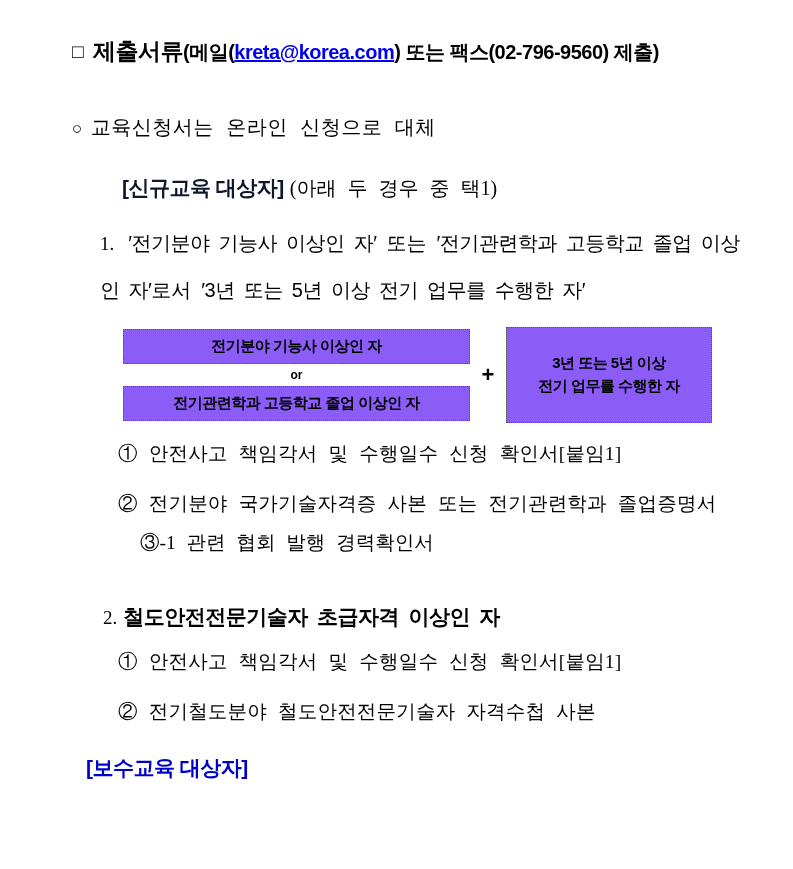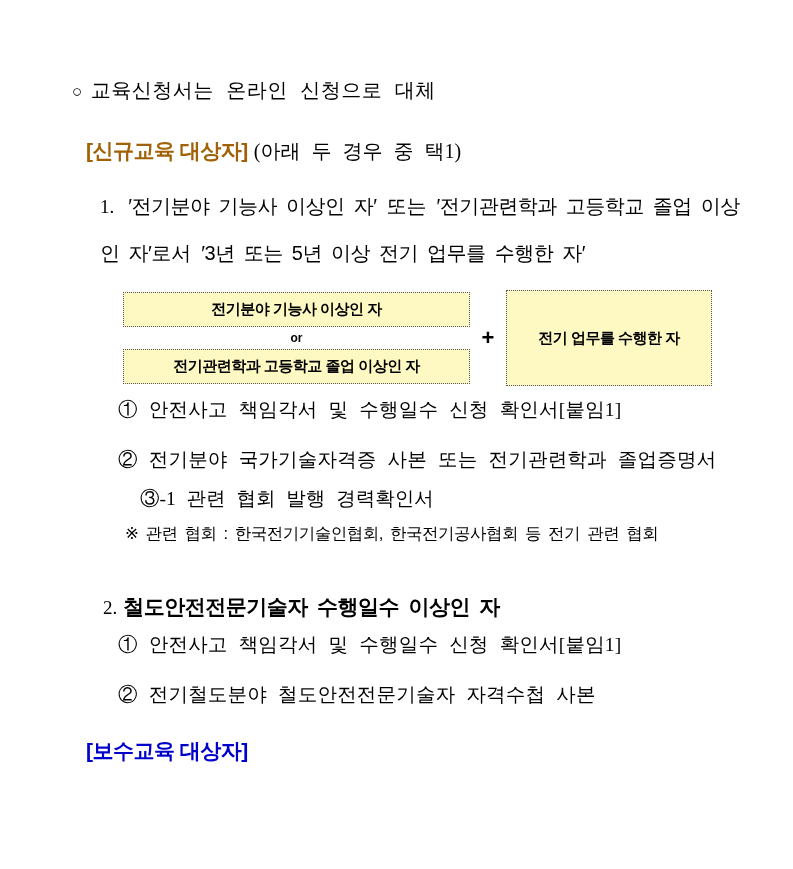--- a/index.html
+++ b/index.html
@@ -31,21 +31,21 @@
   }
   .note-line .bullet { font-size: 17px; margin-right: 8px; }
 
   
   .section-title {
     margin-top: 33px; margin-left: 14px;
     font-size: 21px;
   }
   .section-title .blue {
     font-family: "Liberation Sans", "DejaVu Sans", sans-serif;
-    font-weight: bold; color: #a16207; letter-spacing: -0.5px;
+    font-weight: bold; color: #0f172a; letter-spacing: -0.5px; margin-left: 36px;
   }
   .section-title .rest { font-size: 20px; word-spacing: 6px; margin-left: 6px; }
 
   
   .case1 {
     margin-top: 18px; margin-left: 28px; width: 648px;
     font-size: 20px; line-height: 46px; word-spacing: 5px;
     text-indent: 0;
   }
   .case1 .num { font-size: 19px; margin-right: 4px; }
@@ -57,21 +57,21 @@
   
   .diagram {
     margin-top: 14px; margin-left: 51px;
     display: flex; align-items: center; width: 590px;
   }
   .diagram .left-col { width: 347px; display: flex; flex-direction: column; align-items: stretch; }
   .dotted-box {
     border: 1.5px dotted #555;
     font-family: "Liberation Sans", "DejaVu Sans", sans-serif;
     font-weight: bold; font-size: 15px; letter-spacing: -0.5px;
-    text-align: center; padding: 7px 4px; background: #fef9c3;
+    text-align: center; padding: 7px 4px; background: #8b5cf6;
   }
   .or-label {
     font-family: "Liberation Sans", "DejaVu Sans", sans-serif;
     font-weight: bold; font-size: 12px; text-align: center; padding: 4px 0;
   }
   .plus-label {
     font-family: "Liberation Sans", "DejaVu Sans", sans-serif;
     font-weight: bold; font-size: 22px;
     width: 36px; text-align: center; flex: 0 0 36px;
   }
@@ -82,21 +82,21 @@
   .right-box .dotted-box {
     height: 100%;
     display: flex; flex-direction: column; justify-content: center; gap: 4px;
   }
 
   
   .doc-line {
     font-size: 19.5px; word-spacing: 6px; letter-spacing: 0.2px;
     margin-left: 46px; margin-top: 26px; line-height: 24px;
   }
-  .doc-line.first { margin-top: 12px; }
+  .doc-line.first { margin-top: 19px; }
   .sub-doc-line {
     font-size: 19.5px; word-spacing: 6px;
     margin-left: 68px; margin-top: 15px; line-height: 24px;
   }
   .assoc-note {
     font-family: "Liberation Sans", "DejaVu Sans", sans-serif;
     font-size: 16.5px; letter-spacing: -0.5px; word-spacing: 3px;
     margin-left: 53px; margin-top: 12px;
   }
 
@@ -113,20 +113,23 @@
     margin-top: 30px; margin-left: 14px;
     font-family: "Liberation Sans", "DejaVu Sans", sans-serif;
     font-weight: bold; font-size: 21px; color: #0000cc; letter-spacing: -0.5px;
   }
 </style>
 </head>
 <body>
 
 <div class="page">
 
+  <div class="header-line">
+    <span class="checkbox">□</span><span class="title-main">제출서류</span><span>(메일(</span><a class="email-link">kreta@korea.com</a><span>) 또는 팩스(02-796-9560) 제출)</span>
+  </div>
 
   <div class="note-line">
     <span class="bullet">○</span><span>교육신청서는 온라인 신청으로 대체</span>
   </div>
 
   <div class="section-title">
     <span class="blue">[신규교육 대상자]</span><span class="rest">(아래 두 경우 중 택1)</span>
   </div>
 
   <div class="case1">
@@ -136,34 +139,34 @@
 
   <div class="diagram">
     <div class="left-col">
       <div class="dotted-box">전기분야 기능사 이상인 자</div>
       <div class="or-label">or</div>
       <div class="dotted-box">전기관련학과 고등학교 졸업 이상인 자</div>
     </div>
     <div class="plus-label">+</div>
     <div class="right-box">
       <div class="dotted-box">
+        <span>3년 또는 5년 이상</span>
         <span>전기 업무를 수행한 자</span>
       </div>
     </div>
   </div>
 
   <div class="doc-line first">① 안전사고 책임각서 및 수행일수 신청 확인서[붙임1]</div>
   <div class="doc-line">② 전기분야 국가기술자격증 사본 또는 전기관련학과 졸업증명서</div>
 
   <div class="sub-doc-line">③-1 관련 협회 발행 경력확인서</div>
 
-  <div class="assoc-note">※ 관련 협회 : 한국전기기술인협회, 한국전기공사협회 등 전기 관련 협회</div>
 
   <div class="case2-title">
-    <span class="num">2.</span><span class="b">철도안전전문기술자 수행일수 이상인 자</span>
+    <span class="num">2.</span><span class="b">철도안전전문기술자 초급자격 이상인 자</span>
   </div>
 
   <div class="doc-line first">① 안전사고 책임각서 및 수행일수 신청 확인서[붙임1]</div>
   <div class="doc-line">② 전기철도분야 철도안전전문기술자 자격수첩 사본</div>
 
   <div class="refresh-title">[보수교육 대상자]</div>
 
 </div>
 
 </body></html>

